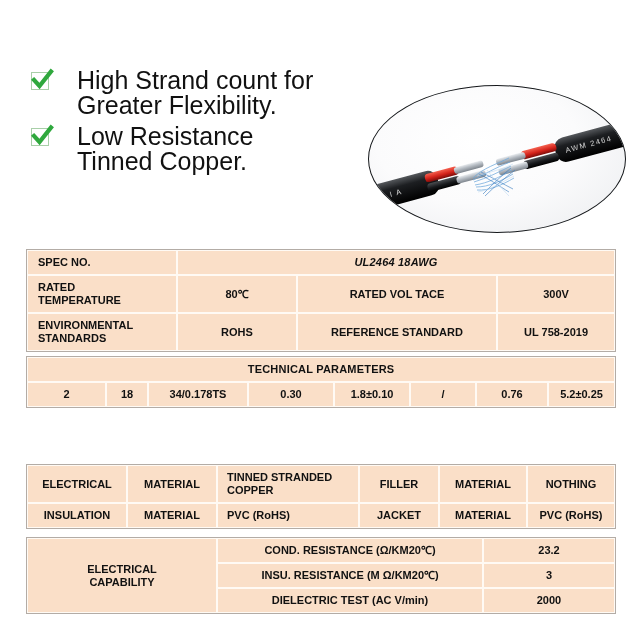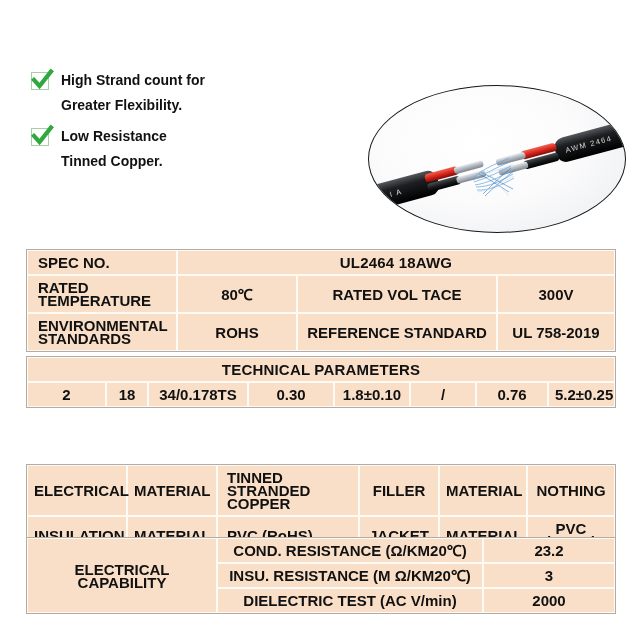--- a/index.html
+++ b/index.html
@@ -63,24 +63,25 @@
     box-sizing: border-box;
   }
   .check-icon svg {
     position: absolute;
     left: 0; top: -3px;
     width: 24px;
     height: 24px;
     overflow: visible;
   }
   .feature-text {
-    font-size: 14px;
+    font-size: 25px;
     line-height: 25px;
     color: #111111;
-    font-weight: bold;
+    font-weight: normal;
+    margin-left: 16px;
   }
 
   
   #cable-photo {
     position: absolute;
     left: 368px;
     top: 85px;
     width: 258px;
     height: 148px;
   }
@@ -108,36 +109,37 @@
     border-spacing: 0;
     background: #bdb7b2;
     border: 1px solid #b3aca6;
     box-sizing: border-box;
     table-layout: fixed;
   }
   .spec-table td {
     background: #fadfc8;
     border: 1.6px solid #fffaf4;
     padding: 5px 6px;
-    font-size: 15px;
+    font-size: 11px;
     font-weight: bold;
     color: #111111;
     text-align: center;
     vertical-align: middle;
     line-height: 13px;
     box-sizing: border-box;
   }
   .spec-table td.left {
     text-align: left;
     padding-left: 10px;
   }
   .big-value {
     font-size: 19px;
     font-weight: bold;
     letter-spacing: 0.2px;
+    font-style: italic;
   }
   .section-title {
     font-size: 19px;
     font-weight: bold;
     letter-spacing: 0.2px;
   }
   .hdr-cell {
     font-size: 9.4px;
     font-weight: bold;
     line-height: 12px;

